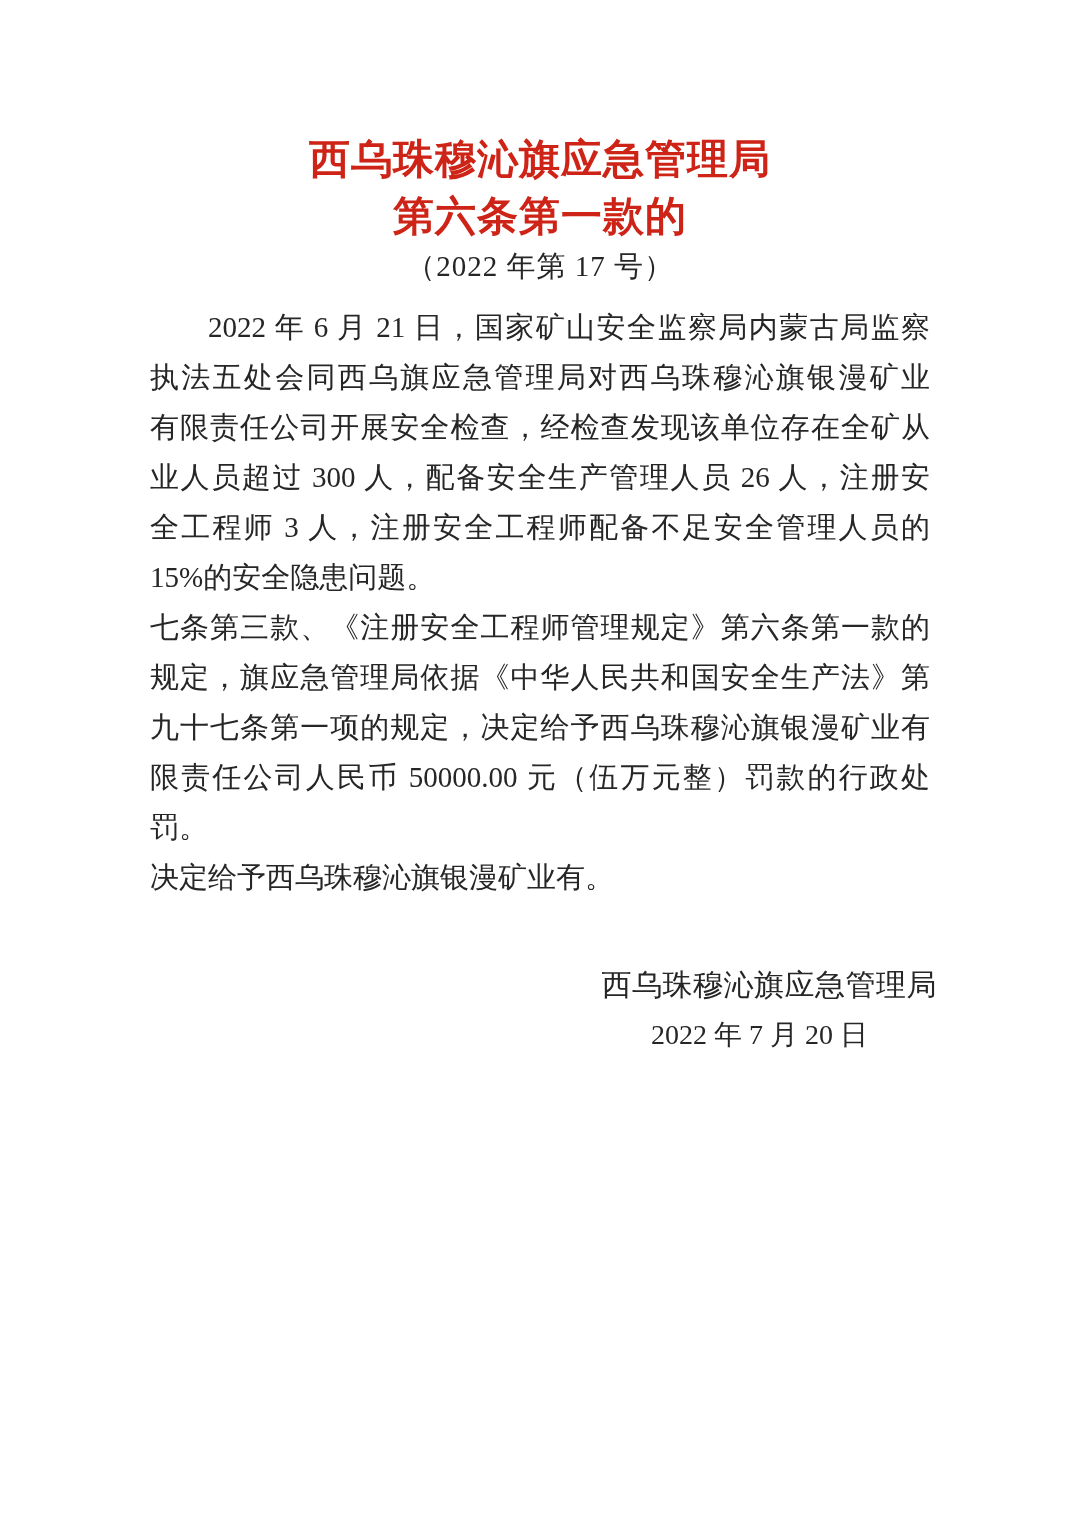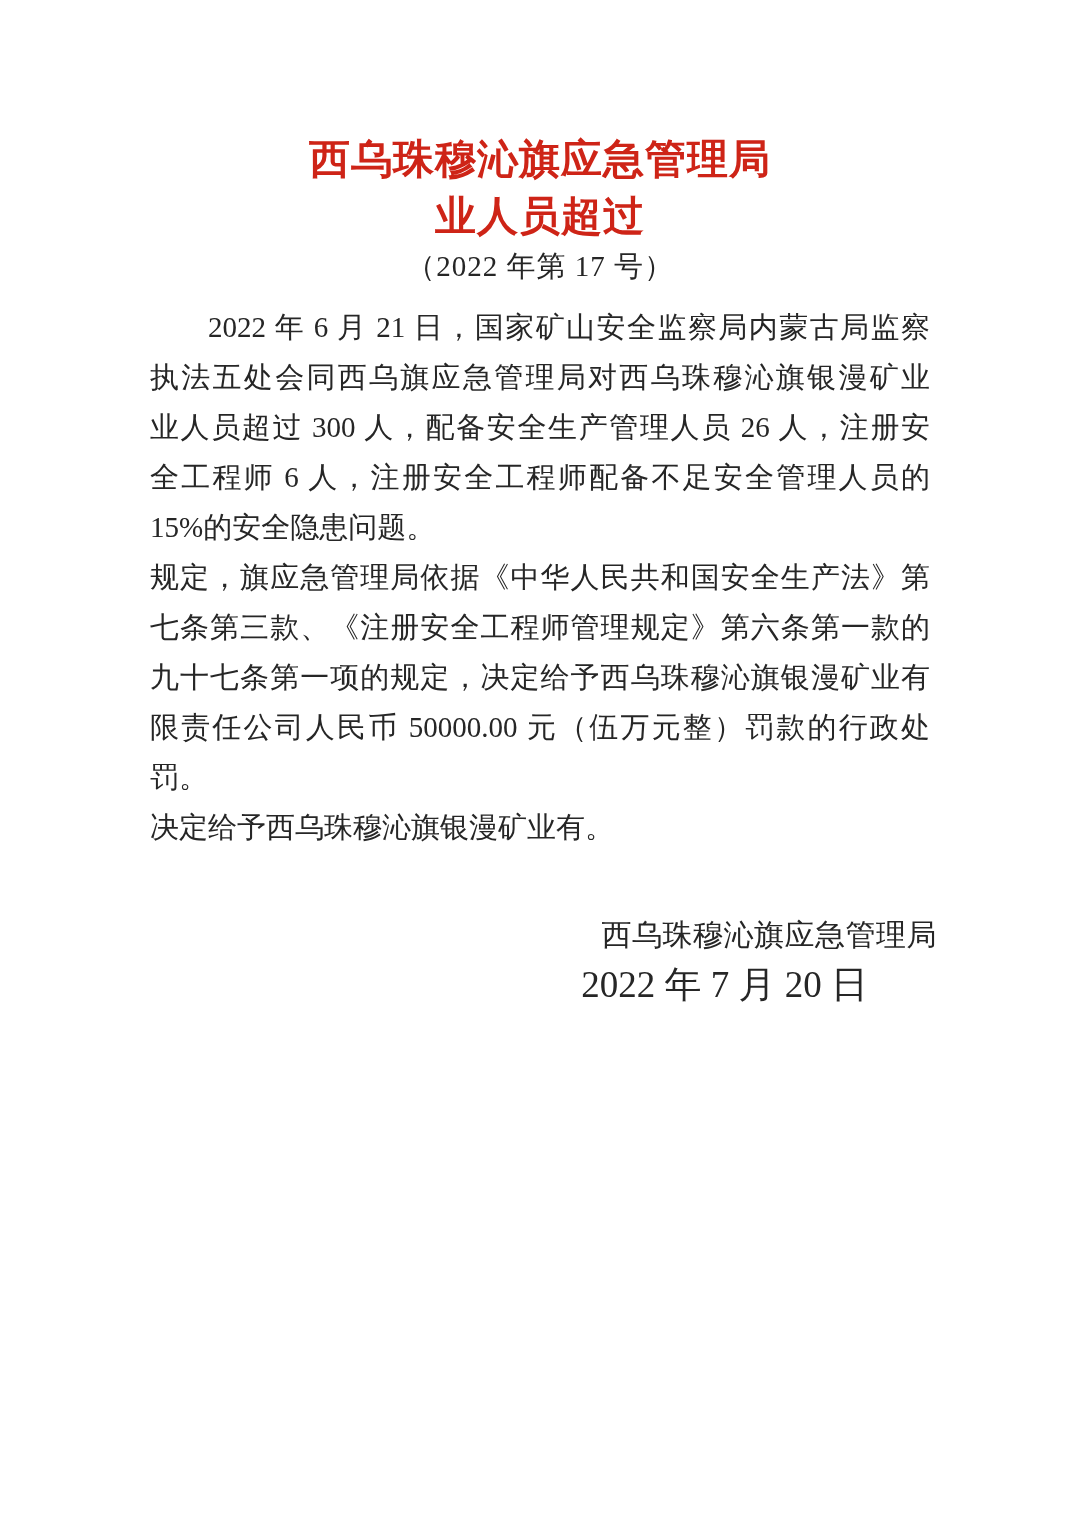--- a/index.html
+++ b/index.html
@@ -45,49 +45,50 @@
     margin-top: 58px;
     text-align: right;
     padding-right: 143px;
     font-size: 30px;
     line-height: 50px;
     letter-spacing: 0.5px;
   }
   .date {
     text-align: right;
     padding-right: 212px;
-    font-size: 37px;
+    font-size: 28px;
     line-height: 50px;
   }
 </style>
 </head>
 <body>
 
 <div class="page">
 
   <div class="title-block">
     <div class="title-line">西乌珠穆沁旗应急管理局</div>
-    <div class="title-line">业人员超过</div>
+    <div class="title-line">第六条第一款的</div>
   </div>
 
   <div class="doc-number">（2022 年第 17 号）</div>
 
   <div class="content">
 
     <div class="para">
       <div class="line first">2022 年 6 月 21 日，国家矿山安全监察局内蒙古局监察</div>
       <div class="line">执法五处会同西乌旗应急管理局对西乌珠穆沁旗银漫矿业</div>
+      <div class="line">有限责任公司开展安全检查，经检查发现该单位存在全矿从</div>
       <div class="line">业人员超过 300 人，配备安全生产管理人员 26 人，注册安</div>
-      <div class="line">全工程师 6 人，注册安全工程师配备不足安全管理人员的</div>
+      <div class="line">全工程师 3 人，注册安全工程师配备不足安全管理人员的</div>
       <div class="line end">15%的安全隐患问题。</div>
     </div>
 
     <div class="para">
+      <div class="line">七条第三款、《注册安全工程师管理规定》第六条第一款的</div>
       <div class="line">规定，旗应急管理局依据《中华人民共和国安全生产法》第</div>
-      <div class="line">七条第三款、《注册安全工程师管理规定》第六条第一款的</div>
       <div class="line">九十七条第一项的规定，决定给予西乌珠穆沁旗银漫矿业有</div>
       <div class="line">限责任公司人民币 50000.00 元（伍万元整）罚款的行政处</div>
       <div class="line end">罚。</div>
     </div>
 
     <div class="para">
       <div class="line end">决定给予西乌珠穆沁旗银漫矿业有。</div>
     </div>
 
   </div>

